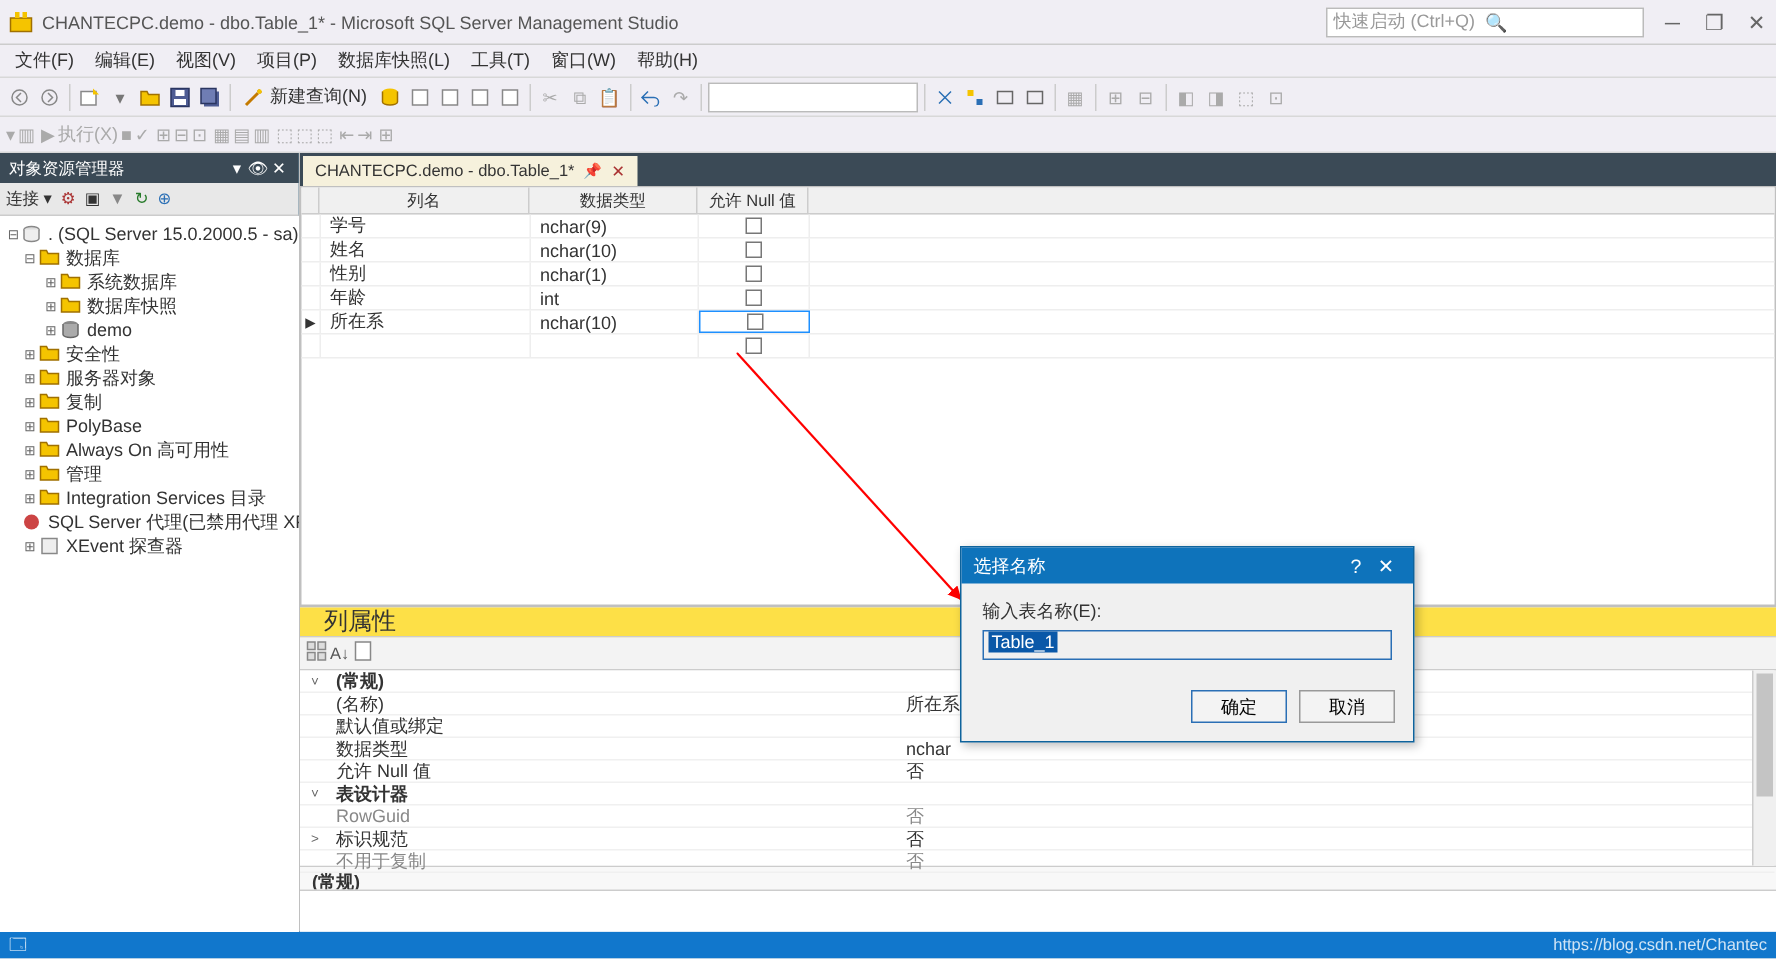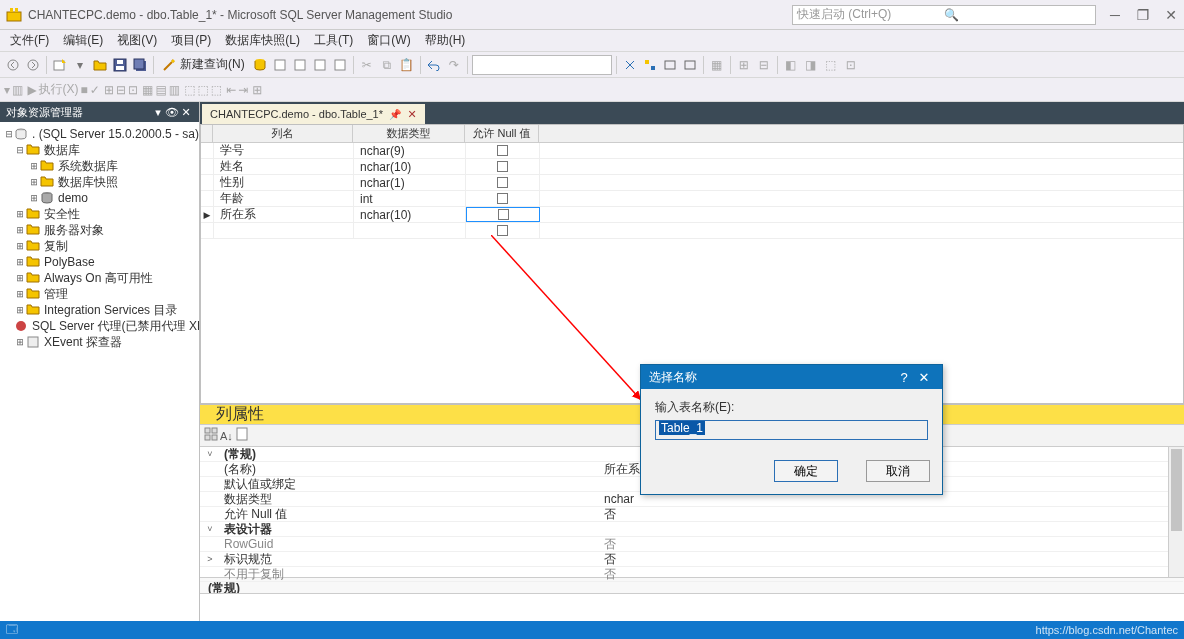--- a/index.html
+++ b/index.html
@@ -1,21 +1,21 @@
 <!DOCTYPE html>
 <html><head>
 <meta charset="utf-8">
 <style>
   * { box-sizing: border-box; font-family: "Microsoft YaHei", "Segoe UI", Arial, sans-serif; }
   html,body { margin:0; padding:0; width:1184px; height:639px; background:#e6e6e6; font-size:12px; color:#333; overflow:hidden; }
   .titlebar { height:30px; background:#f0eef4; display:flex; align-items:center; padding:0 6px; border-bottom:1px solid #ccc; }
   .titlebar .appicon { width:16px; height:16px; margin-right:6px; display:inline-block; }
   .titlebar .title { flex:none; color:#555; }
   .titlebar .spacer { flex:1; }
-  .quicklaunch { width:304px; height:20px; border:1px solid #bbb; background:#fff; display:flex; align-items:center; padding:0 4px; color:#999; }
+  .quicklaunch { width:212px; height:20px; border:1px solid #bbb; background:#fff; display:flex; align-items:center; padding:0 4px; color:#999; }
   .quicklaunch span { flex:1; }
   .winbtns { display:flex; gap:14px; margin-left:12px; }
   .winbtns div { width:14px; height:14px; color:#666; display:flex; align-items:center; justify-content:center; font-size:14px; cursor:default; }
   .menubar { height:22px; background:#f0eef4; display:flex; align-items:center; padding:0 4px; gap:2px; border-bottom:1px solid #d8d8d8; }
   .menubar .mi { padding:2px 6px; color:#333; }
   .toolbar { height:26px; background:#f0eef4; border-bottom:1px solid #d8d8d8; display:flex; align-items:center; padding:0 4px; gap:2px; }
   .toolbar .tb { width:18px; height:18px; display:flex; align-items:center; justify-content:center; color:#555; }
   .toolbar .sep { width:1px; height:18px; background:#ccc; margin:0 2px; }
   .toolbar .tbtext { padding:0 4px; color:#333; display:flex; align-items:center; gap:4px; }
   .toolbar .combo { width:140px; height:20px; border:1px solid #bbb; background:#fff; }
@@ -69,21 +69,21 @@
   .statusbar .sbspacer { flex:1; }
   .watermark { color:rgba(255,255,255,0.8); font-size:11px; }
   .dialog { position:absolute; left:440px; top:262px; width:303px; background:#f0f0f0; border:1px solid #0e639c; box-shadow:2px 2px 6px rgba(0,0,0,0.25); z-index:50; }
   .dlg-title { height:24px; background:#0e73bb; color:#fff; display:flex; align-items:center; padding:0 8px; font-size:12px; }
   .dlg-title .dspacer { flex:1; }
   .dlg-title .dbtn { width:20px; text-align:center; font-size:13px; }
   .dlg-body { padding:10px 14px 12px 14px; }
   .dlg-body label { display:block; margin-bottom:4px; font-size:12px; }
   .dlg-input { width:100%; height:20px; border:1px solid #2a6fb5; padding:0 3px; font-size:12px; }
   .dlg-input-sel { background:#0a58a8; color:#fff; padding:0 2px; }
-  .dlg-buttons { display:flex; justify-content:flex-end; gap:28px; padding:8px 12px 12px; }
+  .dlg-buttons { display:flex; justify-content:flex-end; gap:8px; padding:8px 12px 12px; }
   .dlg-btn { width:64px; height:22px; border:1px solid #999; background:#f3f3f3; font-size:12px; }
   .dlg-btn.primary { border:1px solid #2a6fb5; }
   .arrow { position:absolute; left:290px; top:110px; pointer-events:none; z-index:40; }
   .vscroll { position:absolute; right:0; top:0; width:16px; background:#f0f0f0; border-left:1px solid #ccc; }
   .vscroll .thumb { position:absolute; left:2px; right:2px; background:#c4c4c4; }
 </style>
 </head>
 <body>
 
 <div class="titlebar">
@@ -268,20 +268,28 @@
 <div class="workspace">
 
   <div class="panel-left">
     <div class="panel-header">
       <span>对象资源管理器</span>
       <span class="phspacer"></span>
       <span class="phbtn">▾</span>
       <span class="phbtn">👁</span>
       <span class="phbtn">✕</span>
     </div>
+    <div class="panel-tools">
+      <span><span>连接</span> ▾</span>
+      <span style="color:#a33">⚙</span>
+      <span>▣</span>
+      <span style="color:#888">▼</span>
+      <span style="color:#277b2a">↻</span>
+      <span style="color:#2a6fb5">⊕</span>
+    </div>
     <div class="tree">
       <div class="node">
           <span class="exp">⊟</span>
           <span class="nicon"><svg width="14" height="14">
               <ellipse cx="7" cy="4" rx="5" ry="2" fill="#ddd" stroke="#888"></ellipse>
               <path d="M2 4v6a5 2 0 0 0 10 0V4" fill="#eee" stroke="#888"></path>
             </svg></span>
           <span>. (SQL Server 15.0.2000.5 - sa)</span>
         </div>
       <div class="node d1">

